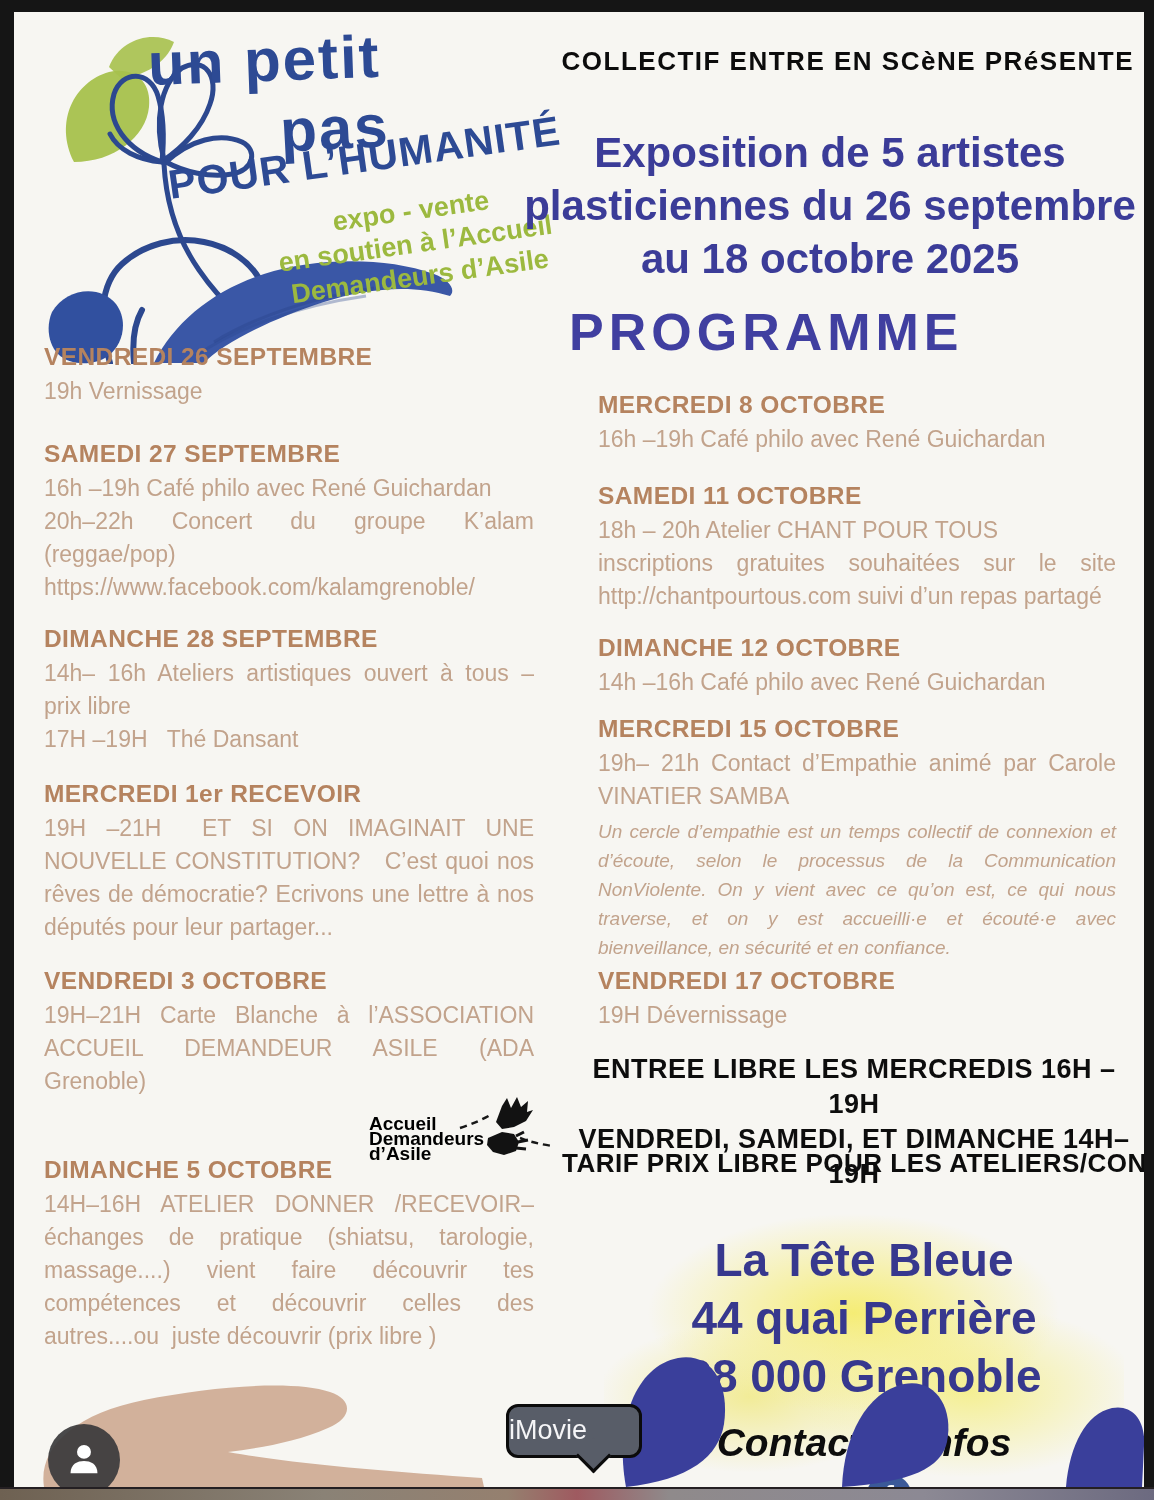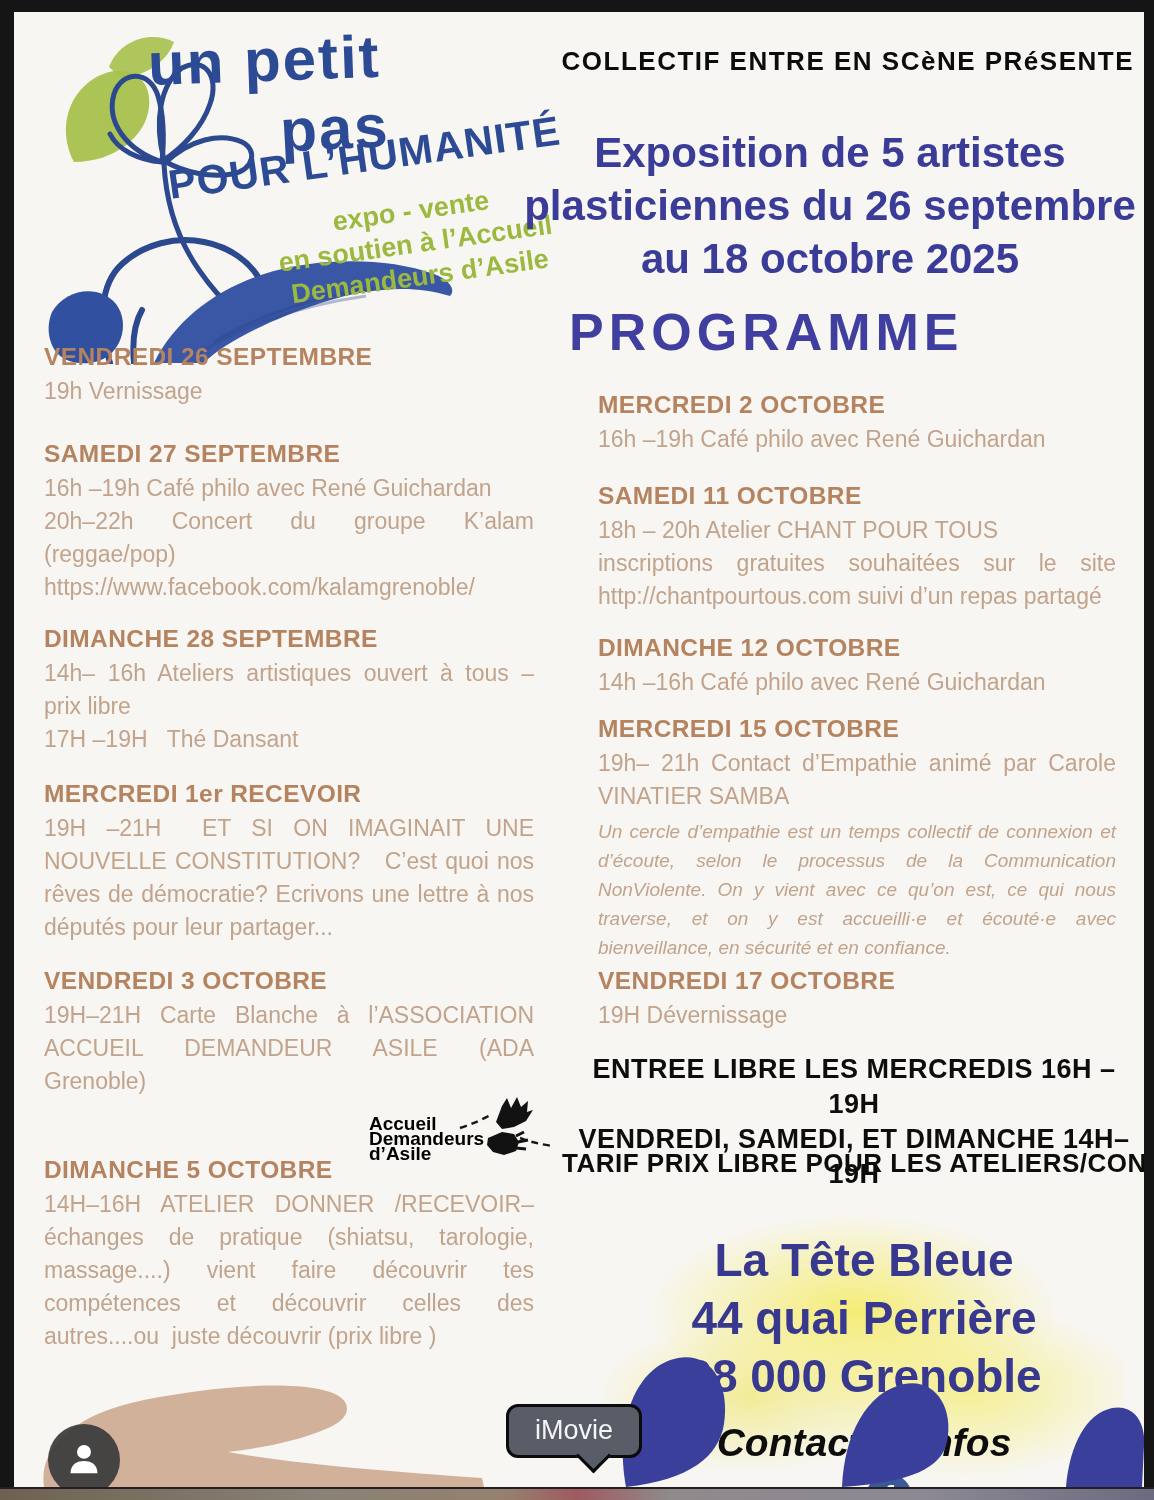--- a/index.html
+++ b/index.html
@@ -72,21 +72,21 @@
   .venue-contact{margin-top:16px;color:#0d0d0d;font-size:39px;font-weight:800;font-style:italic;}
   .fb-icon{position:absolute;left:262px;top:287px;width:46px;height:46px;border-radius:50%;
     background:#3b5998;color:#ffffff;font-size:30px;font-weight:800;text-align:center;line-height:46px;}
   
   .bottom-art{position:absolute;left:0;top:1340px;}
   .avatar{position:absolute;left:34px;top:1412px;width:72px;height:72px;border-radius:50%;
     background:rgba(58,58,60,0.92);}
   .avatar svg{position:absolute;left:17px;top:15px;}
   .tooltip{position:absolute;left:492px;top:1392px;width:136px;height:54px;
     background:#585d68;border:3px solid #0b0b0b;border-radius:12px;box-sizing:border-box;
-    color:#f5f5f7;font-size:27px;text-align:center;line-height:47px;}
+    color:#f5f5f7;font-size:27px;line-height:47px;}
   .tooltip-tail{position:absolute;left:72px;bottom:-13px;width:22px;height:22px;
     background:#585d68;border-right:3px solid #0b0b0b;border-bottom:3px solid #0b0b0b;
     transform:rotate(45deg);}
   .scrubber{position:absolute;left:0;bottom:0;width:1154px;height:13px;
     background:linear-gradient(90deg,#6e6152 0%,#8a8276 28%,#95806f 44%,#9f5a60 50%,#8f8a8b 58%,#8c8994 80%,#6c6a80 100%);
     box-shadow:inset 0 2px 0 #241f22;}
 </style>
 </head>
 <body>
 
@@ -171,21 +171,21 @@
       </div>
     </div>
     <div class="event">
       <h3>DIMANCHE 5 OCTOBRE</h3>
       <p class="justify">14H–16H ATELIER DONNER /RECEVOIR– échanges de pratique (shiatsu, tarologie, massage....) vient faire découvrir tes compétences et découvrir celles des autres....ou&nbsp; juste découvrir (prix libre )</p>
     </div>
   </div>
 
   <div class="col col-right">
     <div class="event">
-      <h3>MERCREDI 2 OCTOBRE</h3>
+      <h3>MERCREDI 8 OCTOBRE</h3>
       <p>16h –19h Café philo avec René Guichardan</p>
     </div>
     <div class="event">
       <h3>SAMEDI 11 OCTOBRE</h3>
       <p>18h – 20h Atelier CHANT POUR TOUS</p>
       <p class="justify">inscriptions gratuites souhaitées sur le site http://chantpourtous.com suivi d’un repas partagé</p>
     </div>
     <div class="event">
       <h3>DIMANCHE 12 OCTOBRE</h3>
       <p>14h –16h Café philo avec René Guichardan</p>

